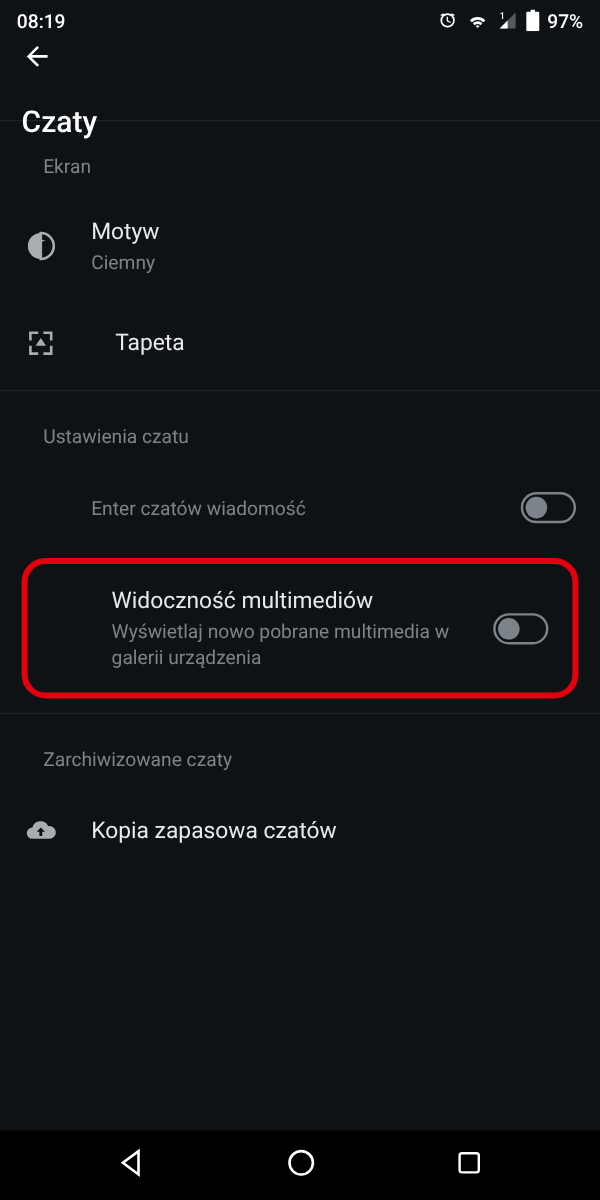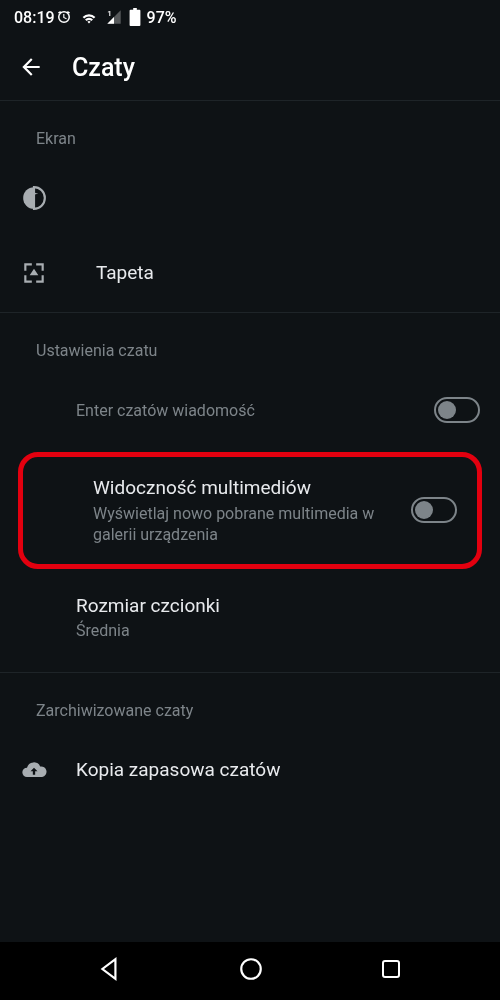--- a/index.html
+++ b/index.html
@@ -9,33 +9,34 @@
       background: #0e1215;
       color: #e8eaed;
       font-family: Roboto, -apple-system, sans-serif;
       overflow: hidden;
       position: relative;
     }
     .status-bar {
       height: 34px;
       display: flex;
       align-items: center;
+      justify-content: space-between;
       padding: 0 14px;
       font-size: 16px;
       font-weight: 500;
       color: #ffffff;
     }
     .status-right { display: flex; align-items: center; gap: 6px; }
     .status-right svg { display: block; }
     .app-bar {
       height: 66px;
       display: flex;
-      align-items: center;
       padding: 0 18px;
       gap: 28px;
+      flex-direction: column;
     }
     .app-bar .back { width: 26px; height: 26px; }
     .app-title { font-size: 25px; font-weight: 500; color: #ffffff; }
     .divider { height: 1px; background: #1e2428; }
     .section-header {
       padding: 28px 20px 14px 36px;
       font-size: 16px;
       color: #7d8489;
     }
     .row {
@@ -132,20 +133,24 @@
   <div class="section-header">Ekran</div>
 
   <div class="row">
     <div class="icon-slot">
       <svg width="26" height="26" viewBox="0 0 24 24">
           <path d="M12 2a10 10 0 000 20V2z"></path>
           <path d="M12 2a10 10 0 010 20z" fill="none" stroke="#a8adb1" stroke-width="2"></path>
           <path d="M12 5l1.2 2.4L16 8l-2.8.6L12 11l-1.2-2.4L8 8l2.8-.6z"></path>
         </svg>
     </div>
+    <div class="row-text">
+      <div class="row-title">Motyw</div>
+      <div class="row-sub">Ciemny</div>
+    </div>
   </div>
 
   <div class="row" style="padding-top:26px;padding-bottom:26px;gap:48px;">
     <div class="icon-slot">
       <svg width="26" height="26" viewBox="0 0 24 24">
           <path d="M3 3h7v2H5v5H3zm18 0h-7v2h5v5h2zM3 21h7v-2H5v-5H3zm18 0h-7v-2h5v-5h2zM12 8l-4 6h8z"></path>
         </svg>
     </div>
     <div class="row-text">
       <div class="row-title">Tapeta</div>
@@ -172,27 +177,20 @@
       <div class="row-text">
         <div class="row-title">Widoczność multimediów</div>
         <div class="row-sub">Wyświetlaj nowo pobrane multimedia w galerii urządzenia</div>
       </div>
       <div class="toggle">
           <div class="knob"></div>
         </div>
     </div>
   </div>
 
-  <div class="row">
-    <div class="icon-slot"></div>
-    <div class="row-text">
-      <div class="row-title">Rozmiar czcionki</div>
-      <div class="row-sub">Średnia</div>
-    </div>
-  </div>
 
   <div class="divider" style="margin-top:12px;"></div>
 
   <div class="section-header">Zarchiwizowane czaty</div>
 
   <div class="row">
     <div class="icon-slot">
       <svg width="28" height="28" viewBox="0 0 24 24">
           <path d="M19 18H6a4 4 0 010-8 6 6 0 0111.3-1A4.5 4.5 0 0119 18zm-7-8l-3 3h2v3h2v-3h2z"></path>
         </svg>

